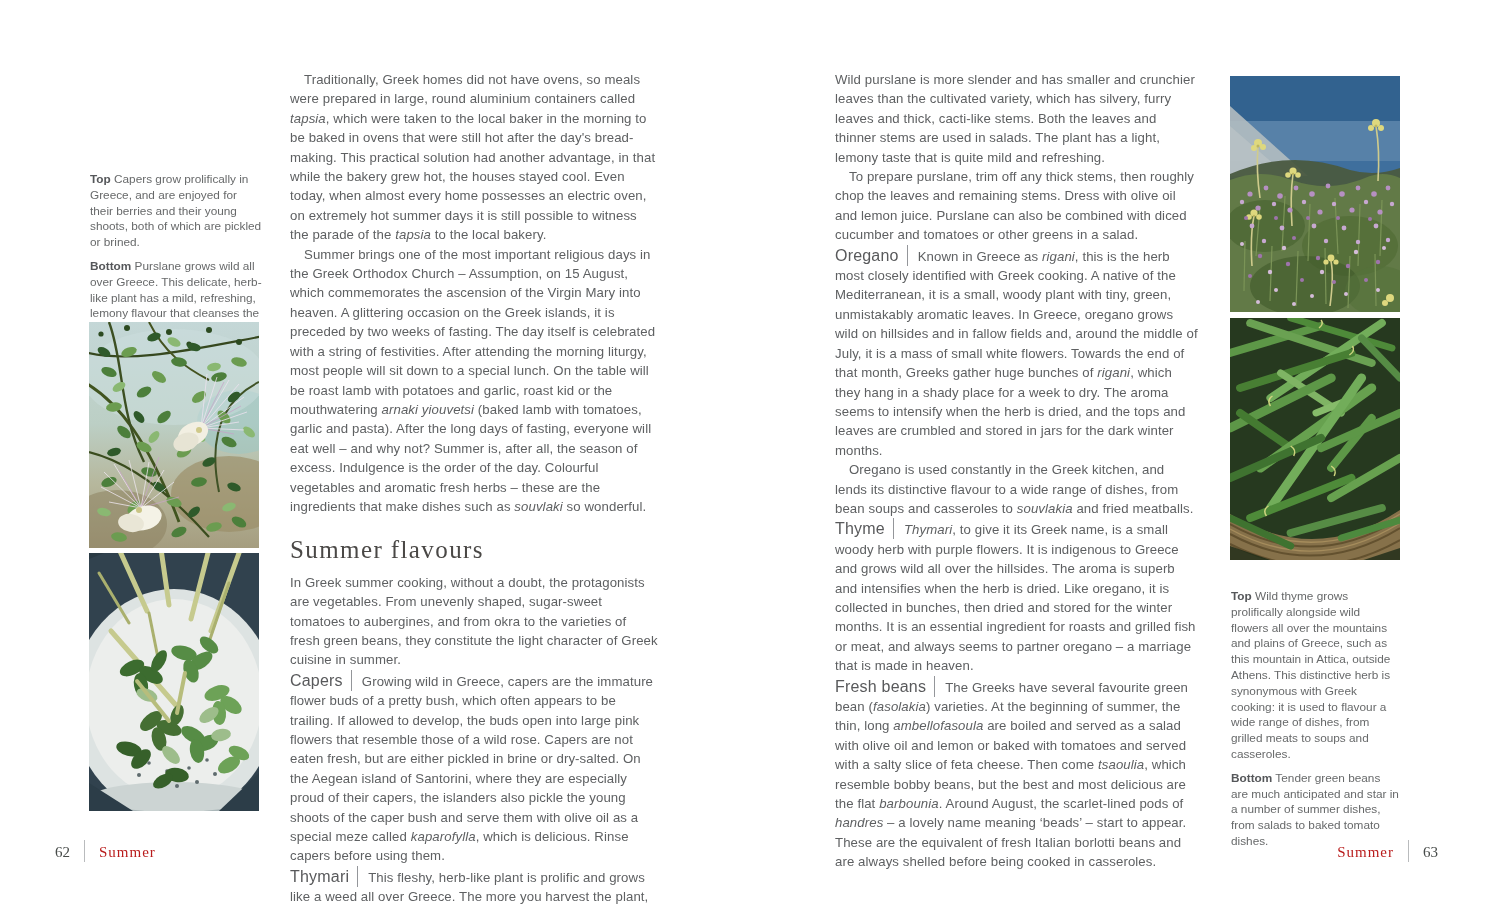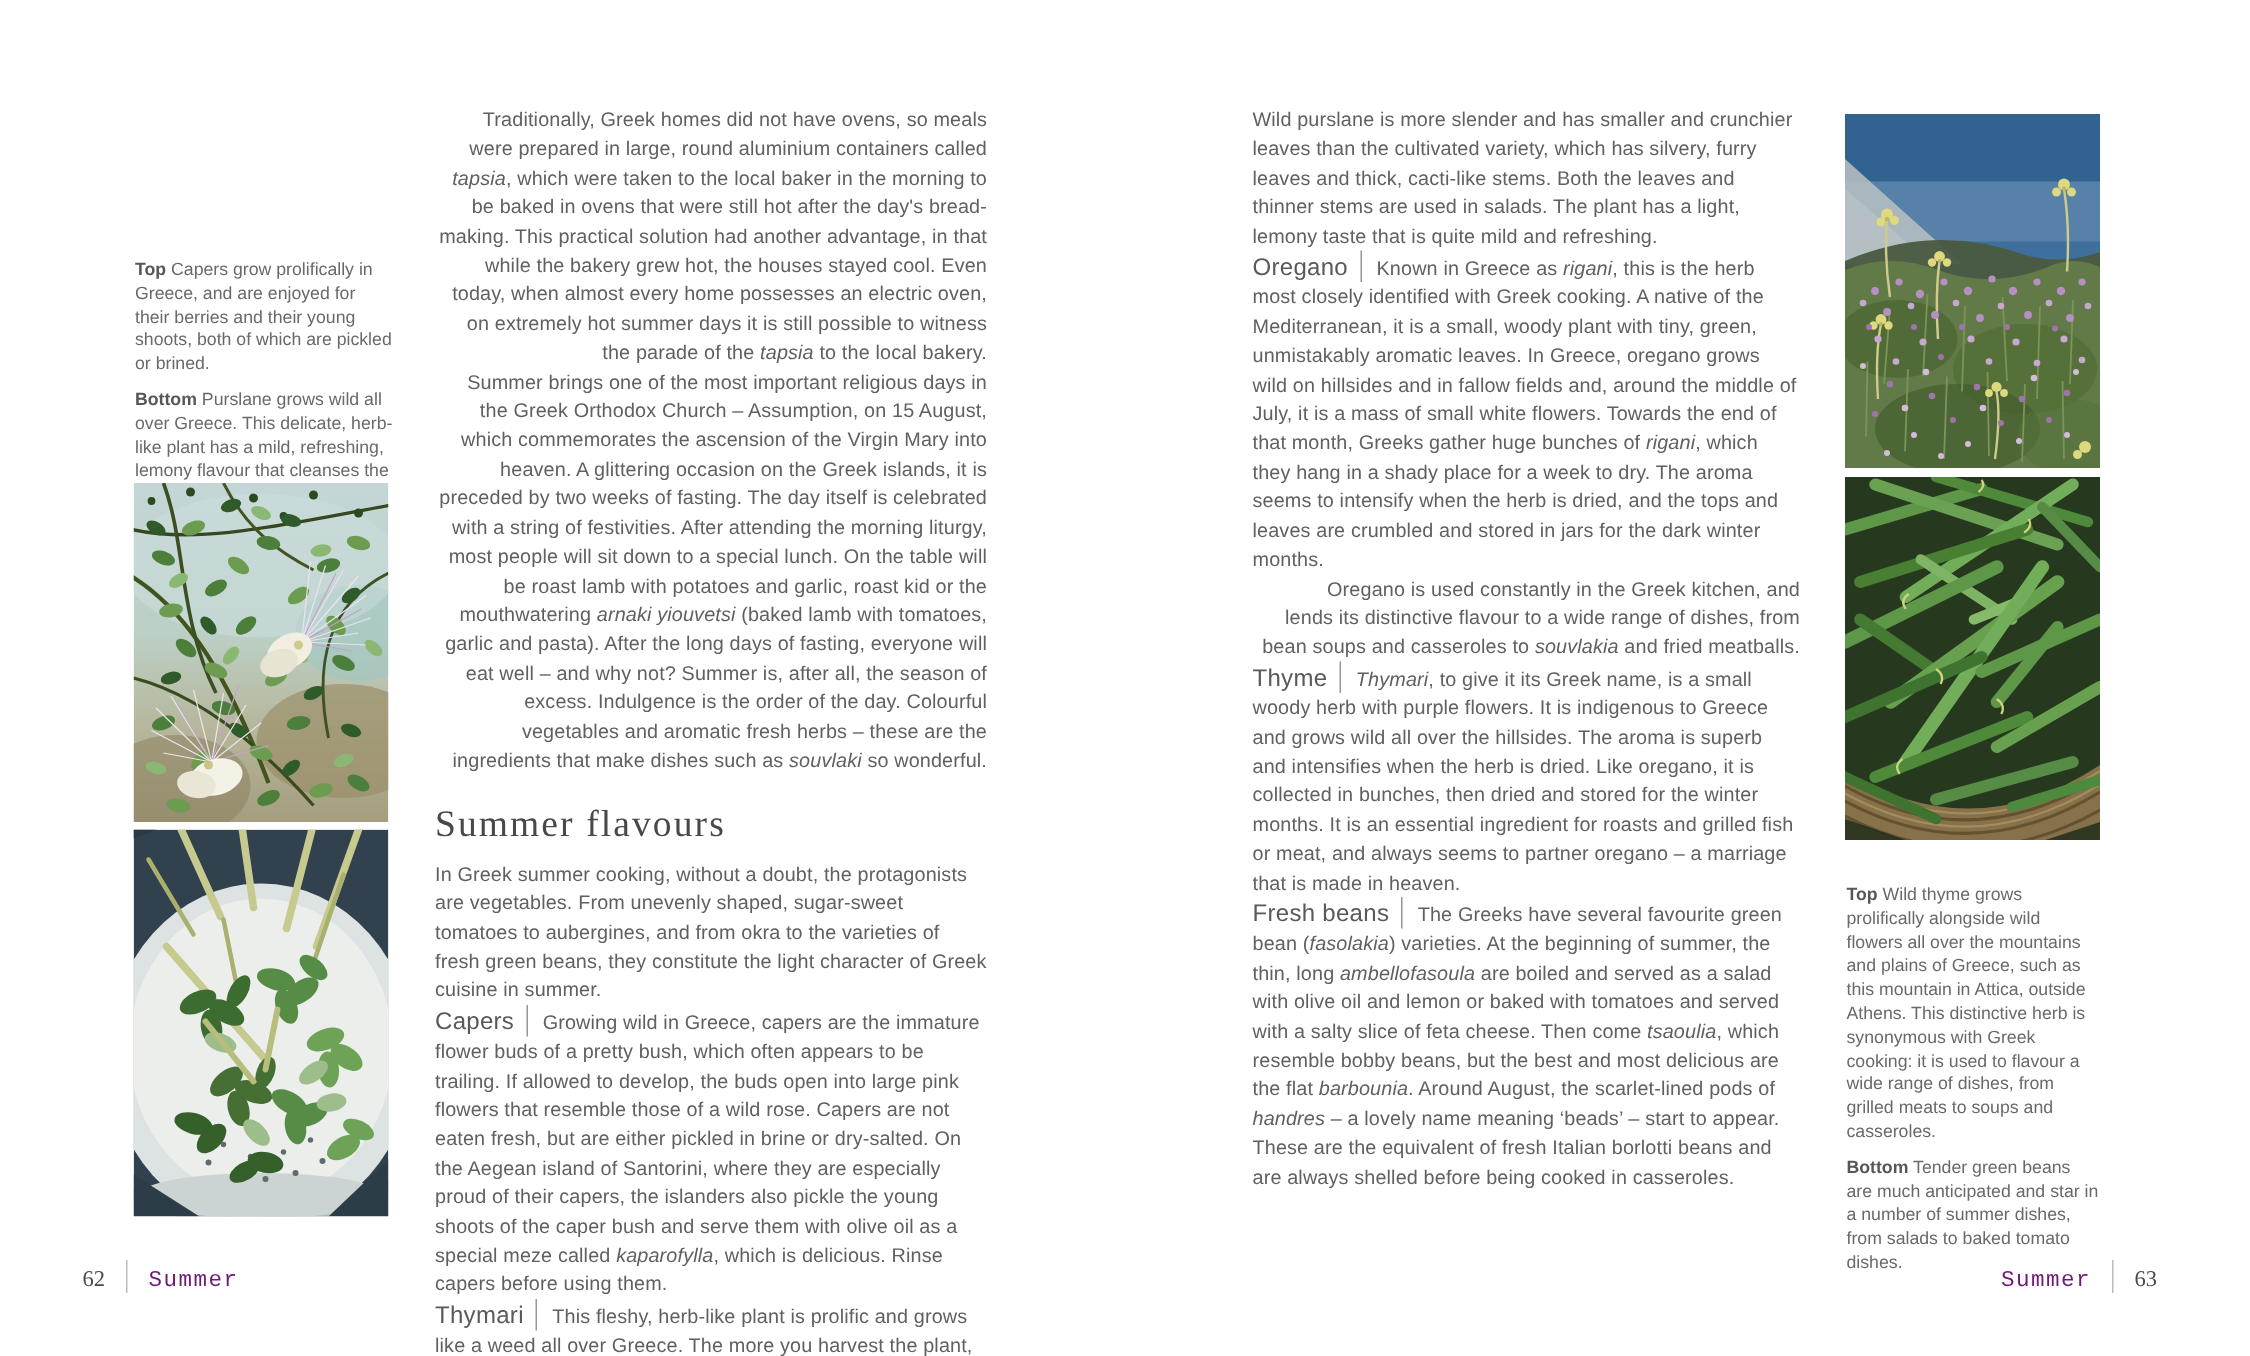--- a/index.html
+++ b/index.html
@@ -6,21 +6,21 @@
   html,body { background:#ffffff; }
   .spread {
     position:relative; width:1500px; height:904px; background:#ffffff;
     font-family:"Liberation Sans","DejaVu Sans",sans-serif; overflow:hidden;
   }
   
   .bodycol { position:absolute; font-size:13.2px; line-height:19.4px; color:#5e6062; letter-spacing:0.1px; }
   .col-left  { left:290px; top:70px; width:368px; }
   .col-right { left:835px; top:70px; width:365px; }
   .bodycol p { margin:0; }
-  .bodycol p.indent { text-indent:14px;text-align:right; }
+  .bodycol p.indent { text-indent:14px; }
   .bodycol i { font-style:italic; }
   h2.flavours {
     font-family:"Liberation Serif","DejaVu Serif",serif; font-weight:400;
     font-size:25px; letter-spacing:1.4px; color:#4a4846; margin:24px 0 13px 0;
   }
   .entry { margin-top:21px; }
   .term { font-size:16px; color:#58595b; letter-spacing:0.2px; }
   .term-bar { display:inline-block; width:1px; height:21px; background:#94969a; margin:0 10px 0 8px; vertical-align:-5px; }
   
   .caption { position:absolute; font-size:11.8px; line-height:15.8px; color:#67696a; }
@@ -36,21 +36,21 @@
   .ph-thyme    { left:1230px; top:76px;  width:170px; height:236px; }
   .ph-beans    { left:1230px; top:318px; width:170px; height:242px; }
   
   .footer {
     position:absolute; top:840px; font-family:"Liberation Serif","DejaVu Serif",serif;
     font-size:15px; color:#474b49; white-space:nowrap;
   }
   .footer-left { left:55px; }
   .footer-right { right:62px; }
   .footer .divider { display:inline-block; width:1px; height:22px; background:#b9bbbd; vertical-align:-5px; margin:0 14px; }
-  .footer .section { letter-spacing:1px; color:#701a75;font-family:Liberation Mono, monospace; }
+  .footer .section { letter-spacing:1px; color:#b91c1c; }
 </style>
 </head>
 <body>
 
 <div class="spread">
 
   <div class="caption cap-left">
     <p><b>Top</b> <span>Capers grow prolifically in Greece, and are enjoyed for their berries and their young shoots, both of which are pickled or brined.</span></p>
     <p><b>Bottom</b> <span>Purslane grows wild all over Greece. This delicate, herb-like plant has a mild, refreshing, lemony flavour that cleanses the palate.</span></p>
   </div>
@@ -266,20 +266,21 @@
     <p class="entry"><span class="term">Capers</span><span class="term-bar"></span><span>Growing wild in Greece, capers are the immature flower buds of a pretty bush, which often appears to be trailing. If allowed to develop, the buds open into large pink flowers that resemble those of a wild rose. Capers are not eaten fresh, but are either pickled in brine or dry-salted. On the Aegean island of Santorini, where they are especially proud of their capers, the islanders also pickle the young shoots of the caper bush and serve them with olive oil as a special meze called <i>kaparofylla</i>, which is delicious. Rinse capers before using them.</span></p>
     <p class="entry"><span class="term">Thymari</span><span class="term-bar"></span><span>This fleshy, herb-like plant is prolific and grows like a weed all over Greece. The more you harvest the plant, the more it sprouts.</span></p>
   </div>
 
   <div class="footer footer-left">
     <span>62</span><span class="divider"></span><span class="section">Summer</span>
   </div>
 
   <div class="bodycol col-right">
     <p>Wild purslane is more slender and has smaller and crunchier leaves than the cultivated variety, which has silvery, furry leaves and thick, cacti-like stems. Both the leaves and thinner stems are used in salads. The plant has a light, lemony taste that is quite mild and refreshing.</p>
+    <p class="indent">To prepare purslane, trim off any thick stems, then roughly chop the leaves and remaining stems. Dress with olive oil and lemon juice. Purslane can also be combined with diced cucumber and tomatoes or other greens in a salad.</p>
     <p class="entry"><span class="term">Oregano</span><span class="term-bar"></span><span>Known in Greece as <i>rigani</i>, this is the herb most closely identified with Greek cooking. A native of the Mediterranean, it is a small, woody plant with tiny, green, unmistakably aromatic leaves. In Greece, oregano grows wild on hillsides and in fallow fields and, around the middle of July, it is a mass of small white flowers. Towards the end of that month, Greeks gather huge bunches of <i>rigani</i>, which they hang in a shady place for a week to dry. The aroma seems to intensify when the herb is dried, and the tops and leaves are crumbled and stored in jars for the dark winter months.</span></p>
     <p class="indent">Oregano is used constantly in the Greek kitchen, and lends its distinctive flavour to a wide range of dishes, from bean soups and casseroles to <i>souvlakia</i> and fried meatballs.</p>
     <p class="entry"><span class="term">Thyme</span><span class="term-bar"></span><span><i>Thymari</i>, to give it its Greek name, is a small woody herb with purple flowers. It is indigenous to Greece and grows wild all over the hillsides. The aroma is superb and intensifies when the herb is dried. Like oregano, it is collected in bunches, then dried and stored for the winter months. It is an essential ingredient for roasts and grilled fish or meat, and always seems to partner oregano – a marriage that is made in heaven.</span></p>
     <p class="entry"><span class="term">Fresh beans</span><span class="term-bar"></span><span>The Greeks have several favourite green bean (<i>fasolakia</i>) varieties. At the beginning of summer, the thin, long <i>ambellofasoula</i> are boiled and served as a salad with olive oil and lemon or baked with tomatoes and served with a salty slice of feta cheese. Then come <i>tsaoulia</i>, which resemble bobby beans, but the best and most delicious are the flat <i>barbounia</i>. Around August, the scarlet-lined pods of <i>handres</i> – a lovely name meaning ‘beads’ – start to appear. These are the equivalent of fresh Italian borlotti beans and are always shelled before being cooked in casseroles.</span></p>
   </div>
 
   <div class="photo ph-thyme">
     <svg viewBox="0 0 170 236" preserveAspectRatio="none">
       <rect width="170" height="120" fill="#3f6f9d"></rect>
       <rect y="0" width="170" height="45" fill="#32628f"></rect>

